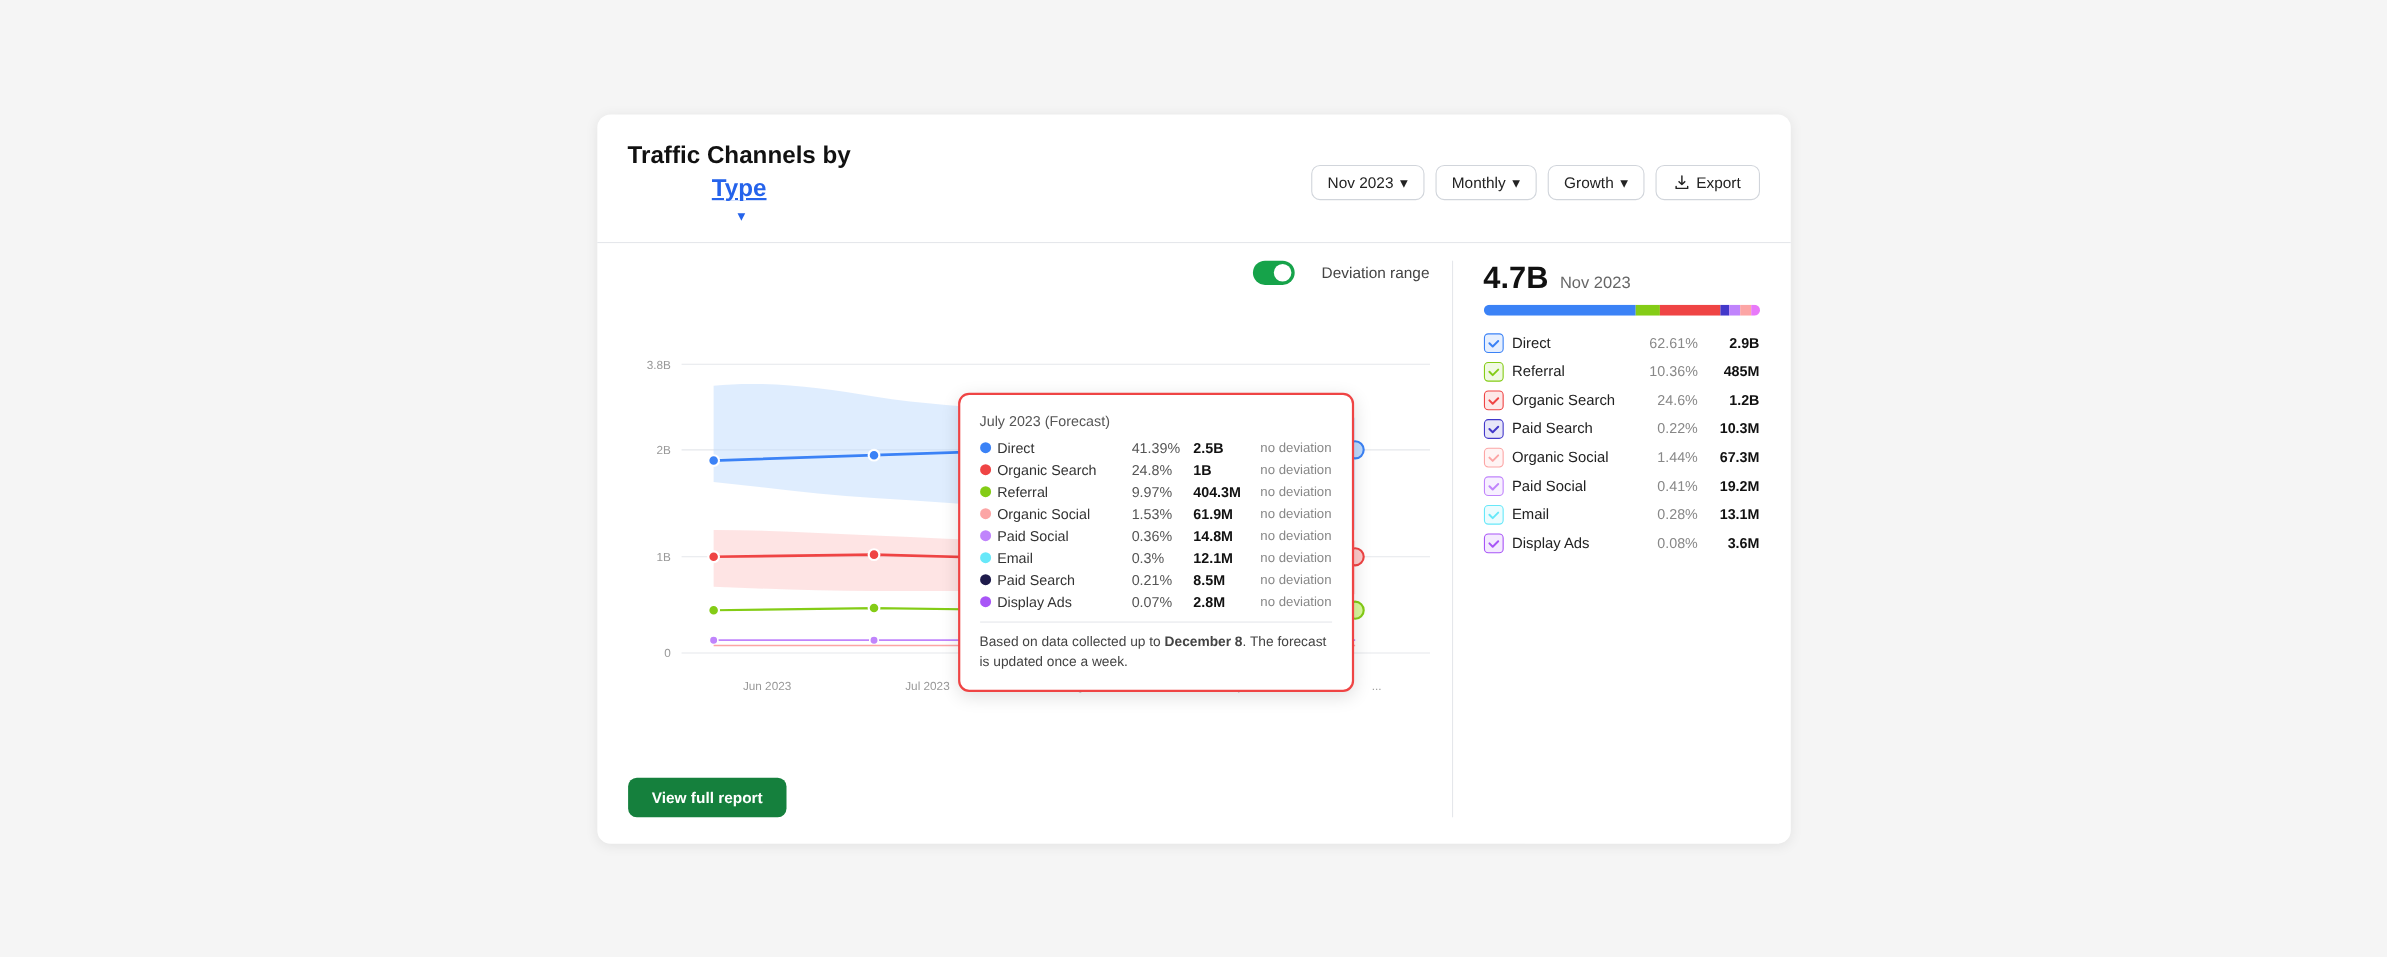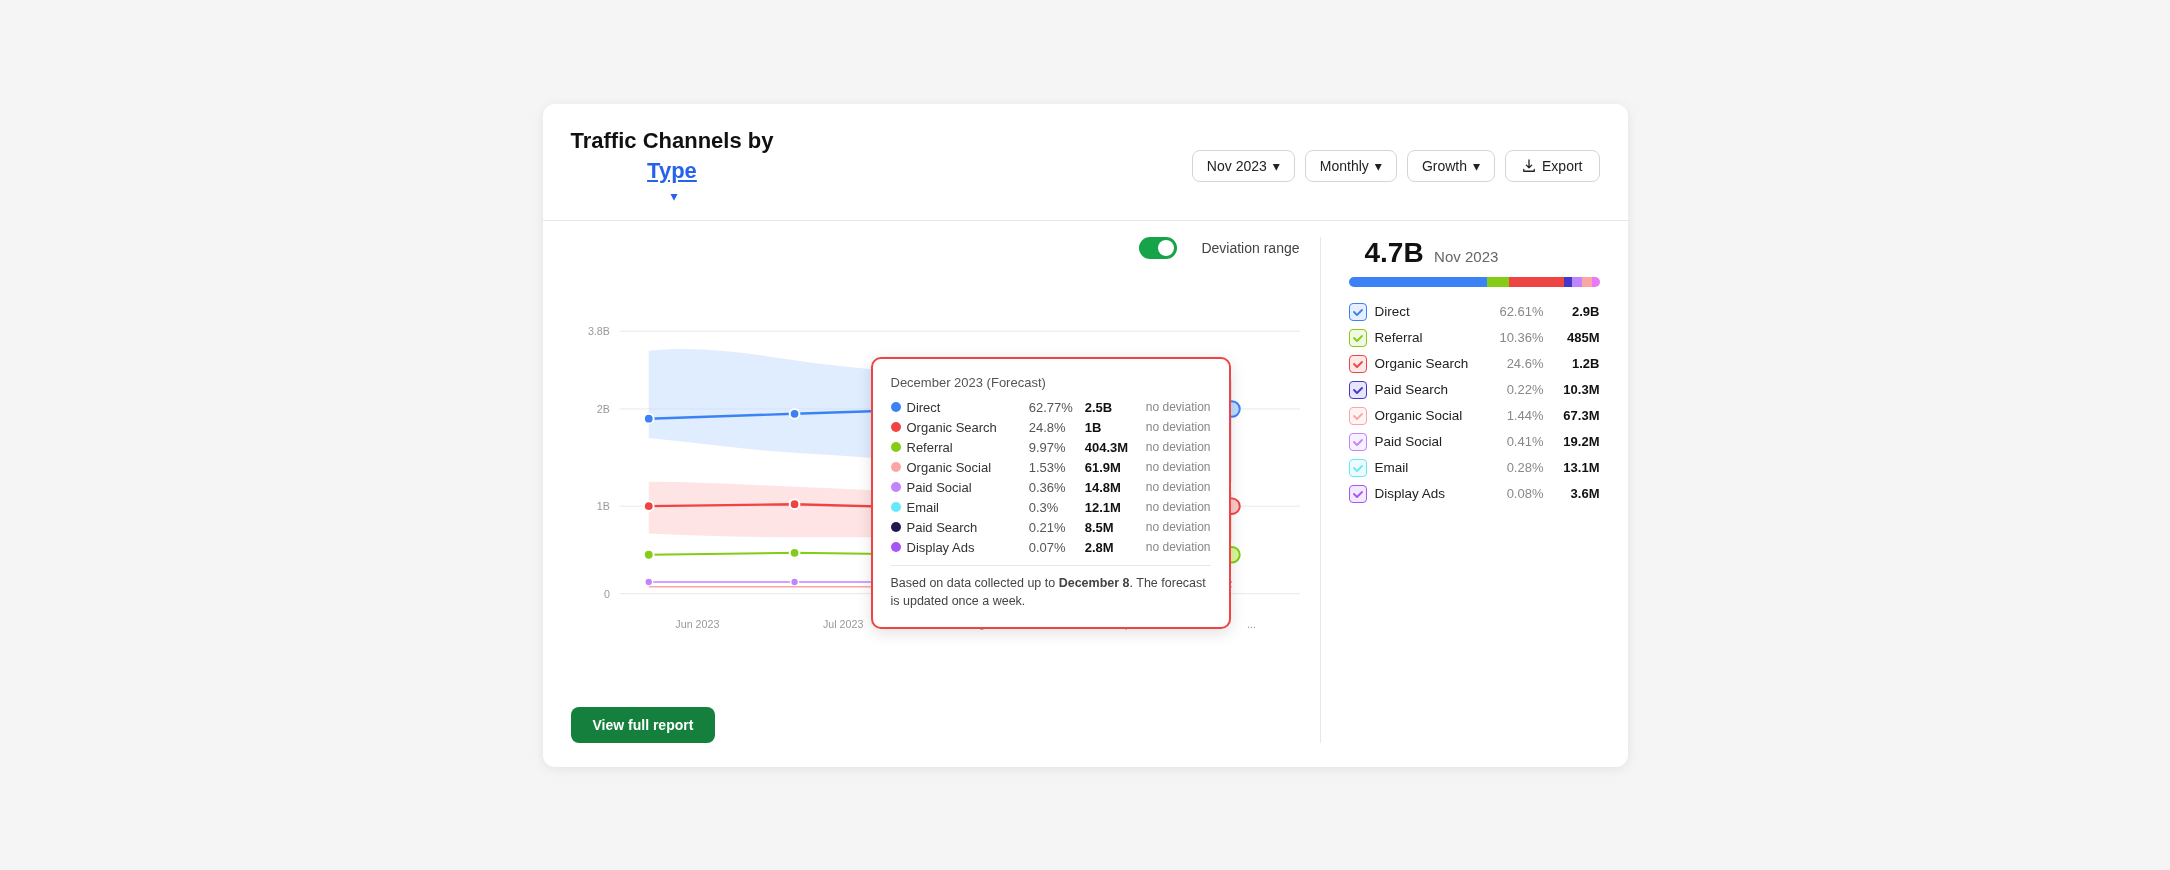--- a/index.html
+++ b/index.html
@@ -342,26 +342,26 @@
           <circle cx="80" cy="298" r="4" fill="#c084fc" stroke="#fff" stroke-width="1.5"></circle>
           <circle cx="230" cy="298" r="4" fill="#c084fc" stroke="#fff" stroke-width="1.5"></circle>
           <circle cx="380" cy="298" r="4" fill="#c084fc" stroke="#fff" stroke-width="1.5"></circle>
           <circle cx="530" cy="298" r="4" fill="#c084fc" stroke="#fff" stroke-width="1.5"></circle>
 
           <polyline points="80,303 230,303 380,303 530,303 680,303" fill="none" stroke="#fca5a5" stroke-width="1.5" stroke-linejoin="round"></polyline>
         </svg>
 
         
         <div class="tooltip">
-          <div class="tooltip-title">December 2023 (Forecast)</div>
+          <div class="tooltip-title">July 2023 (Forecast)</div>
           <div id="tooltip-rows">
               <div class="tooltip-row">
     <span class="tooltip-dot" style="background:#3b82f6;"></span>
     <span class="tooltip-channel">Direct</span>
-    <span class="tooltip-pct">62.77%</span>
+    <span class="tooltip-pct">41.39%</span>
     <span class="tooltip-val">2.5B</span>
     <span class="tooltip-dev">no deviation</span>
   </div>
               <div class="tooltip-row">
     <span class="tooltip-dot" style="background:#ef4444;"></span>
     <span class="tooltip-channel">Organic Search</span>
     <span class="tooltip-pct">24.8%</span>
     <span class="tooltip-val">1B</span>
     <span class="tooltip-dev">no deviation</span>
   </div>
@@ -410,21 +410,21 @@
             </div>
           <div class="tooltip-footer" id="tooltip-footer">Based on data collected up to <strong>December 8</strong>. The forecast is updated once a week.</div>
         </div>
       </div>
 
       
       <button class="view-btn">View full report</button>
     </div>
 
     <div class="right-panel">
-      <div style="margin-bottom:4px;margin-left:16px;">
+      <div style="margin-bottom:4px;">
         <span class="summary-total">4.7B</span>
         <span class="summary-date">Nov 2023</span>
       </div>
       <div class="color-bar" id="color-bar">
           <div style="flex: 55 1 0%; background: rgb(59, 130, 246);"></div>
           <div style="flex: 9 1 0%; background: rgb(132, 204, 22);"></div>
           <div style="flex: 22 1 0%; background: rgb(239, 68, 68);"></div>
           <div style="flex: 3 1 0%; background: rgb(67, 56, 202);"></div>
           <div style="flex: 4 1 0%; background: rgb(192, 132, 252);"></div>
           <div style="flex: 4 1 0%; background: rgb(252, 165, 165);"></div>

